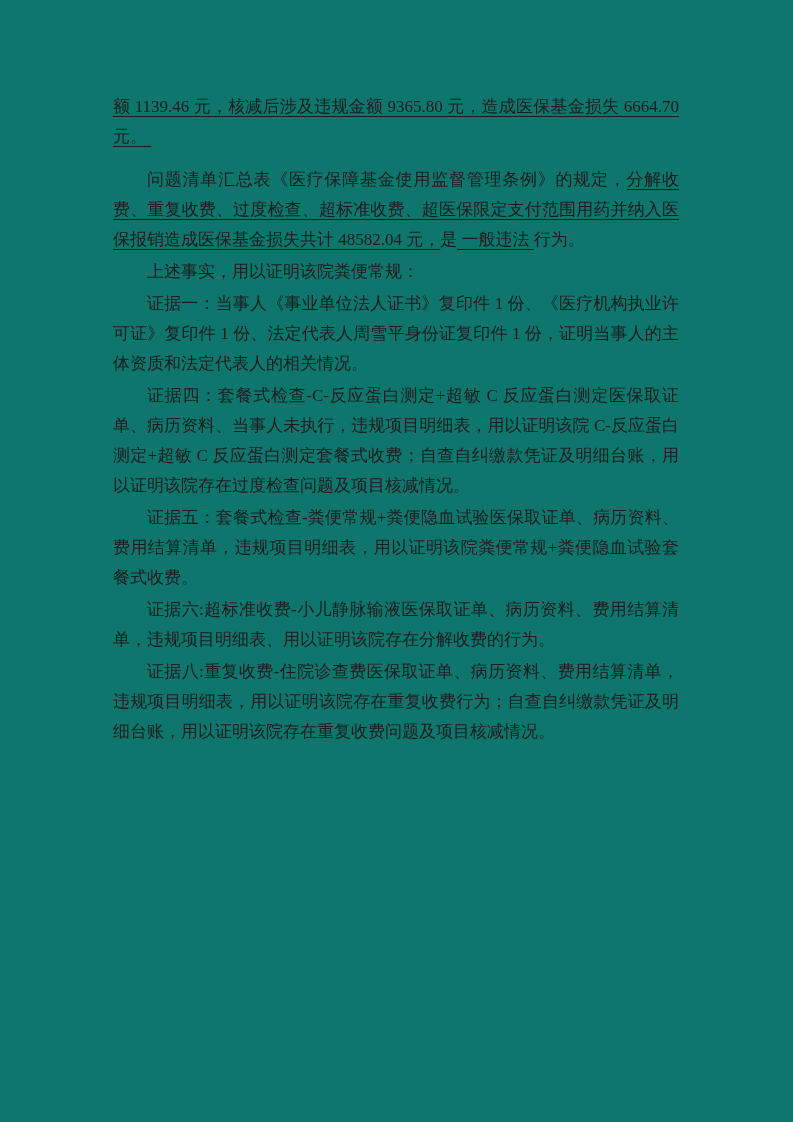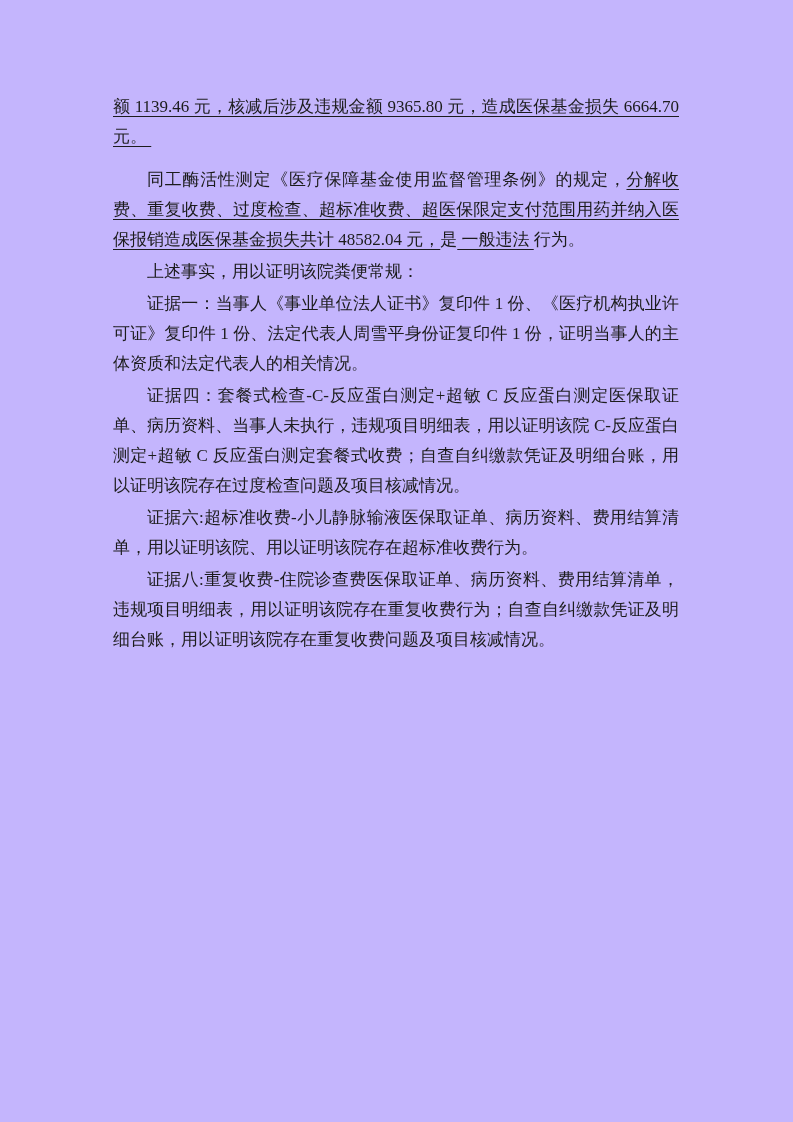--- a/index.html
+++ b/index.html
@@ -5,21 +5,21 @@
   html, body {
     margin: 0;
     padding: 0;
     background: #ffffff;
   }
   .page {
     position: relative;
     width: 793px;
     height: 1122px;
     box-sizing: border-box;
-    background: #c4b5fd;
+    background: #0f766e;
     padding: 92px 114px 0 113px;
     color: #1c1c1c;
     font-family: "Liberation Serif", "DejaVu Serif", serif;
     font-size: 17px;
     line-height: 30px;
     overflow: hidden;
   }
   .para {
     margin: 0 0 2px 0;
     text-align: justify;
@@ -43,30 +43,31 @@
     text-decoration: none;
   }
 </style>
 </head>
 <body>
 
 <div class="page">
 
   <p class="para no-indent extra-gap"><span class="u">额 1139.46 元，核减后涉及违规金额 9365.80 元，造成医保基金损失 6664.70 元。&nbsp;</span></p>
 
-  <p class="para"><span class="plain">同工酶活性测定《医疗保障基金使用监督管理条例》的规定，</span><span class="u">分解收费、重复收费、过度检查、超标准收费、超医保限定支付范围用药并纳入医保报销造成医保基金损失共计 48582.04 元，</span><span class="plain">是</span><span class="u">&nbsp;一般违法&nbsp;</span><span class="plain">行为。</span></p>
+  <p class="para"><span class="plain">问题清单汇总表《医疗保障基金使用监督管理条例》的规定，</span><span class="u">分解收费、重复收费、过度检查、超标准收费、超医保限定支付范围用药并纳入医保报销造成医保基金损失共计 48582.04 元，</span><span class="plain">是</span><span class="u">&nbsp;一般违法&nbsp;</span><span class="plain">行为。</span></p>
 
   <p class="para"><span class="plain">上述事实，用以证明该院粪便常规：</span></p>
 
   <p class="para"><span class="plain">证据一：当事人《事业单位法人证书》复印件 1 份、《医疗机构执业许可证》复印件 1 份、法定代表人周雪平身份证复印件 1 份，证明当事人的主体资质和法定代表人的相关情况。</span></p>
 
 
 
   <p class="para"><span class="plain">证据四：套餐式检查-C-反应蛋白测定+超敏 C 反应蛋白测定医保取证单、病历资料、当事人未执行，违规项目明细表，用以证明该院 C-反应蛋白测定+超敏 C 反应蛋白测定套餐式收费；自查自纠缴款凭证及明细台账，用以证明该院存在过度检查问题及项目核减情况。</span></p>
 
+  <p class="para"><span class="plain">证据五：套餐式检查-粪便常规+粪便隐血试验医保取证单、病历资料、费用结算清单，违规项目明细表，用以证明该院粪便常规+粪便隐血试验套餐式收费。</span></p>
 
-  <p class="para"><span class="plain">证据六:超标准收费-小儿静脉输液医保取证单、病历资料、费用结算清单，用以证明该院、用以证明该院存在超标准收费行为。</span></p>
+  <p class="para"><span class="plain">证据六:超标准收费-小儿静脉输液医保取证单、病历资料、费用结算清单，违规项目明细表、用以证明该院存在分解收费的行为。</span></p>
 
 
   <p class="para"><span class="plain">证据八:重复收费-住院诊查费医保取证单、病历资料、费用结算清单，违规项目明细表，用以证明该院存在重复收费行为；自查自纠缴款凭证及明细台账，用以证明该院存在重复收费问题及项目核减情况。</span></p>
 
 
 </div>
 
 </body></html>

